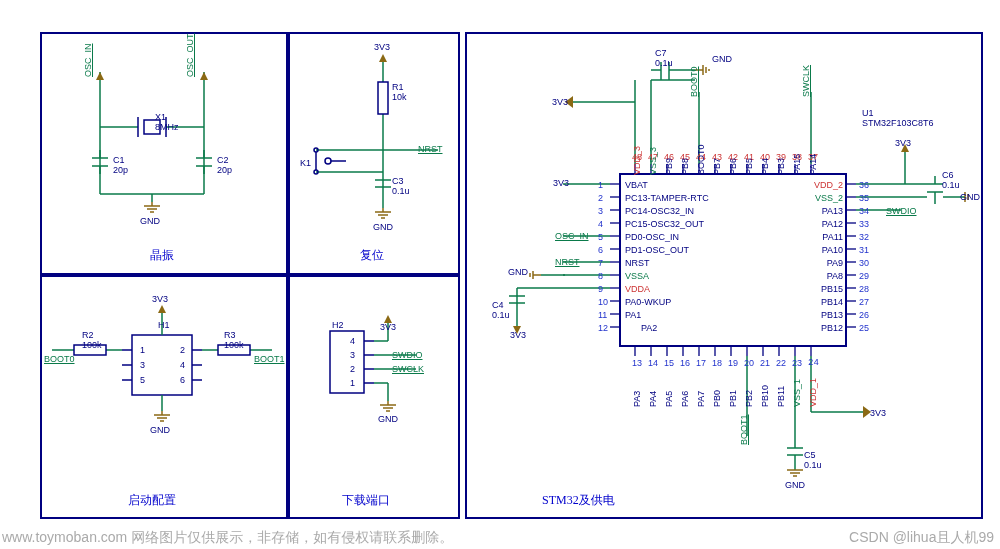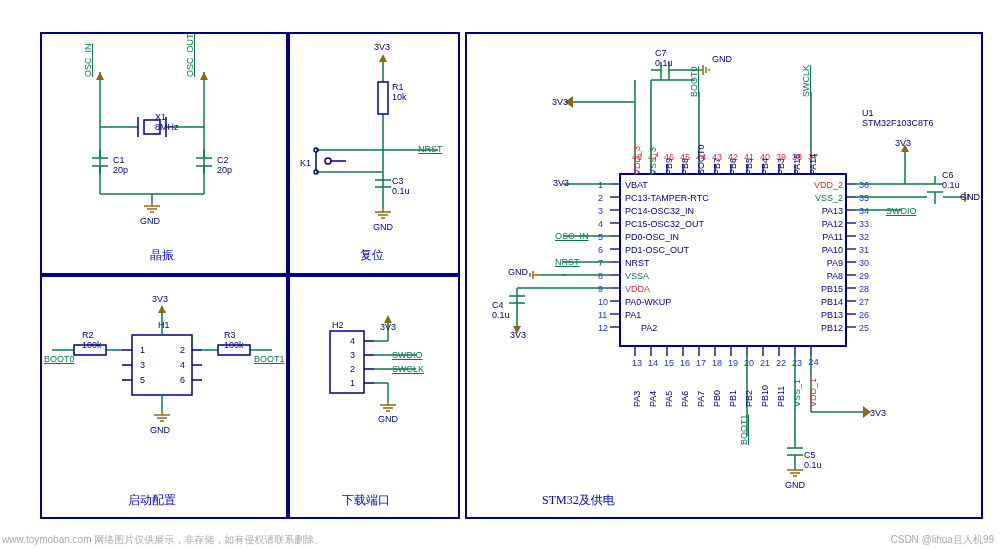--- a/index.html
+++ b/index.html
@@ -5,21 +5,21 @@
   * { box-sizing: border-box; }
   body { margin: 0; font-family: Arial, sans-serif; background: #fff; width: 1000px; height: 549px; overflow: hidden; position: relative; }
   .frame { position: absolute; border: 2px solid #000080; }
   .section-title { font-family: "SimSun", serif; color: #0000cc; font-size: 12px; font-weight: normal; position: absolute; }
   .lbl { position: absolute; font-size: 9px; color: #000080; }
   .lbl-green { color: #0a7a4a; }
   .lbl-red { color: #cc3333; }
   .lbl-blue { color: #2233cc; }
   .netlabel { font-size: 9px; color: #0a7a4a; position: absolute; text-decoration: underline; }
   svg { position: absolute; top: 0; left: 0; }
-  .watermark { position: absolute; bottom: 2px; font-size: 10px; color: #aaa; }
+  .watermark { position: absolute; bottom: 2px; font-size: 14px; color: #aaa; }
 </style>
 </head>
 <body>
 
 <div class="frame" style="left:40px;top:32px;width:248px;height:243px"></div>
 <div class="frame" style="left:288px;top:32px;width:172px;height:243px"></div>
 <div class="frame" style="left:40px;top:275px;width:248px;height:244px"></div>
 <div class="frame" style="left:288px;top:275px;width:172px;height:244px"></div>
 <div class="frame" style="left:465px;top:32px;width:518px;height:487px"></div>
 

